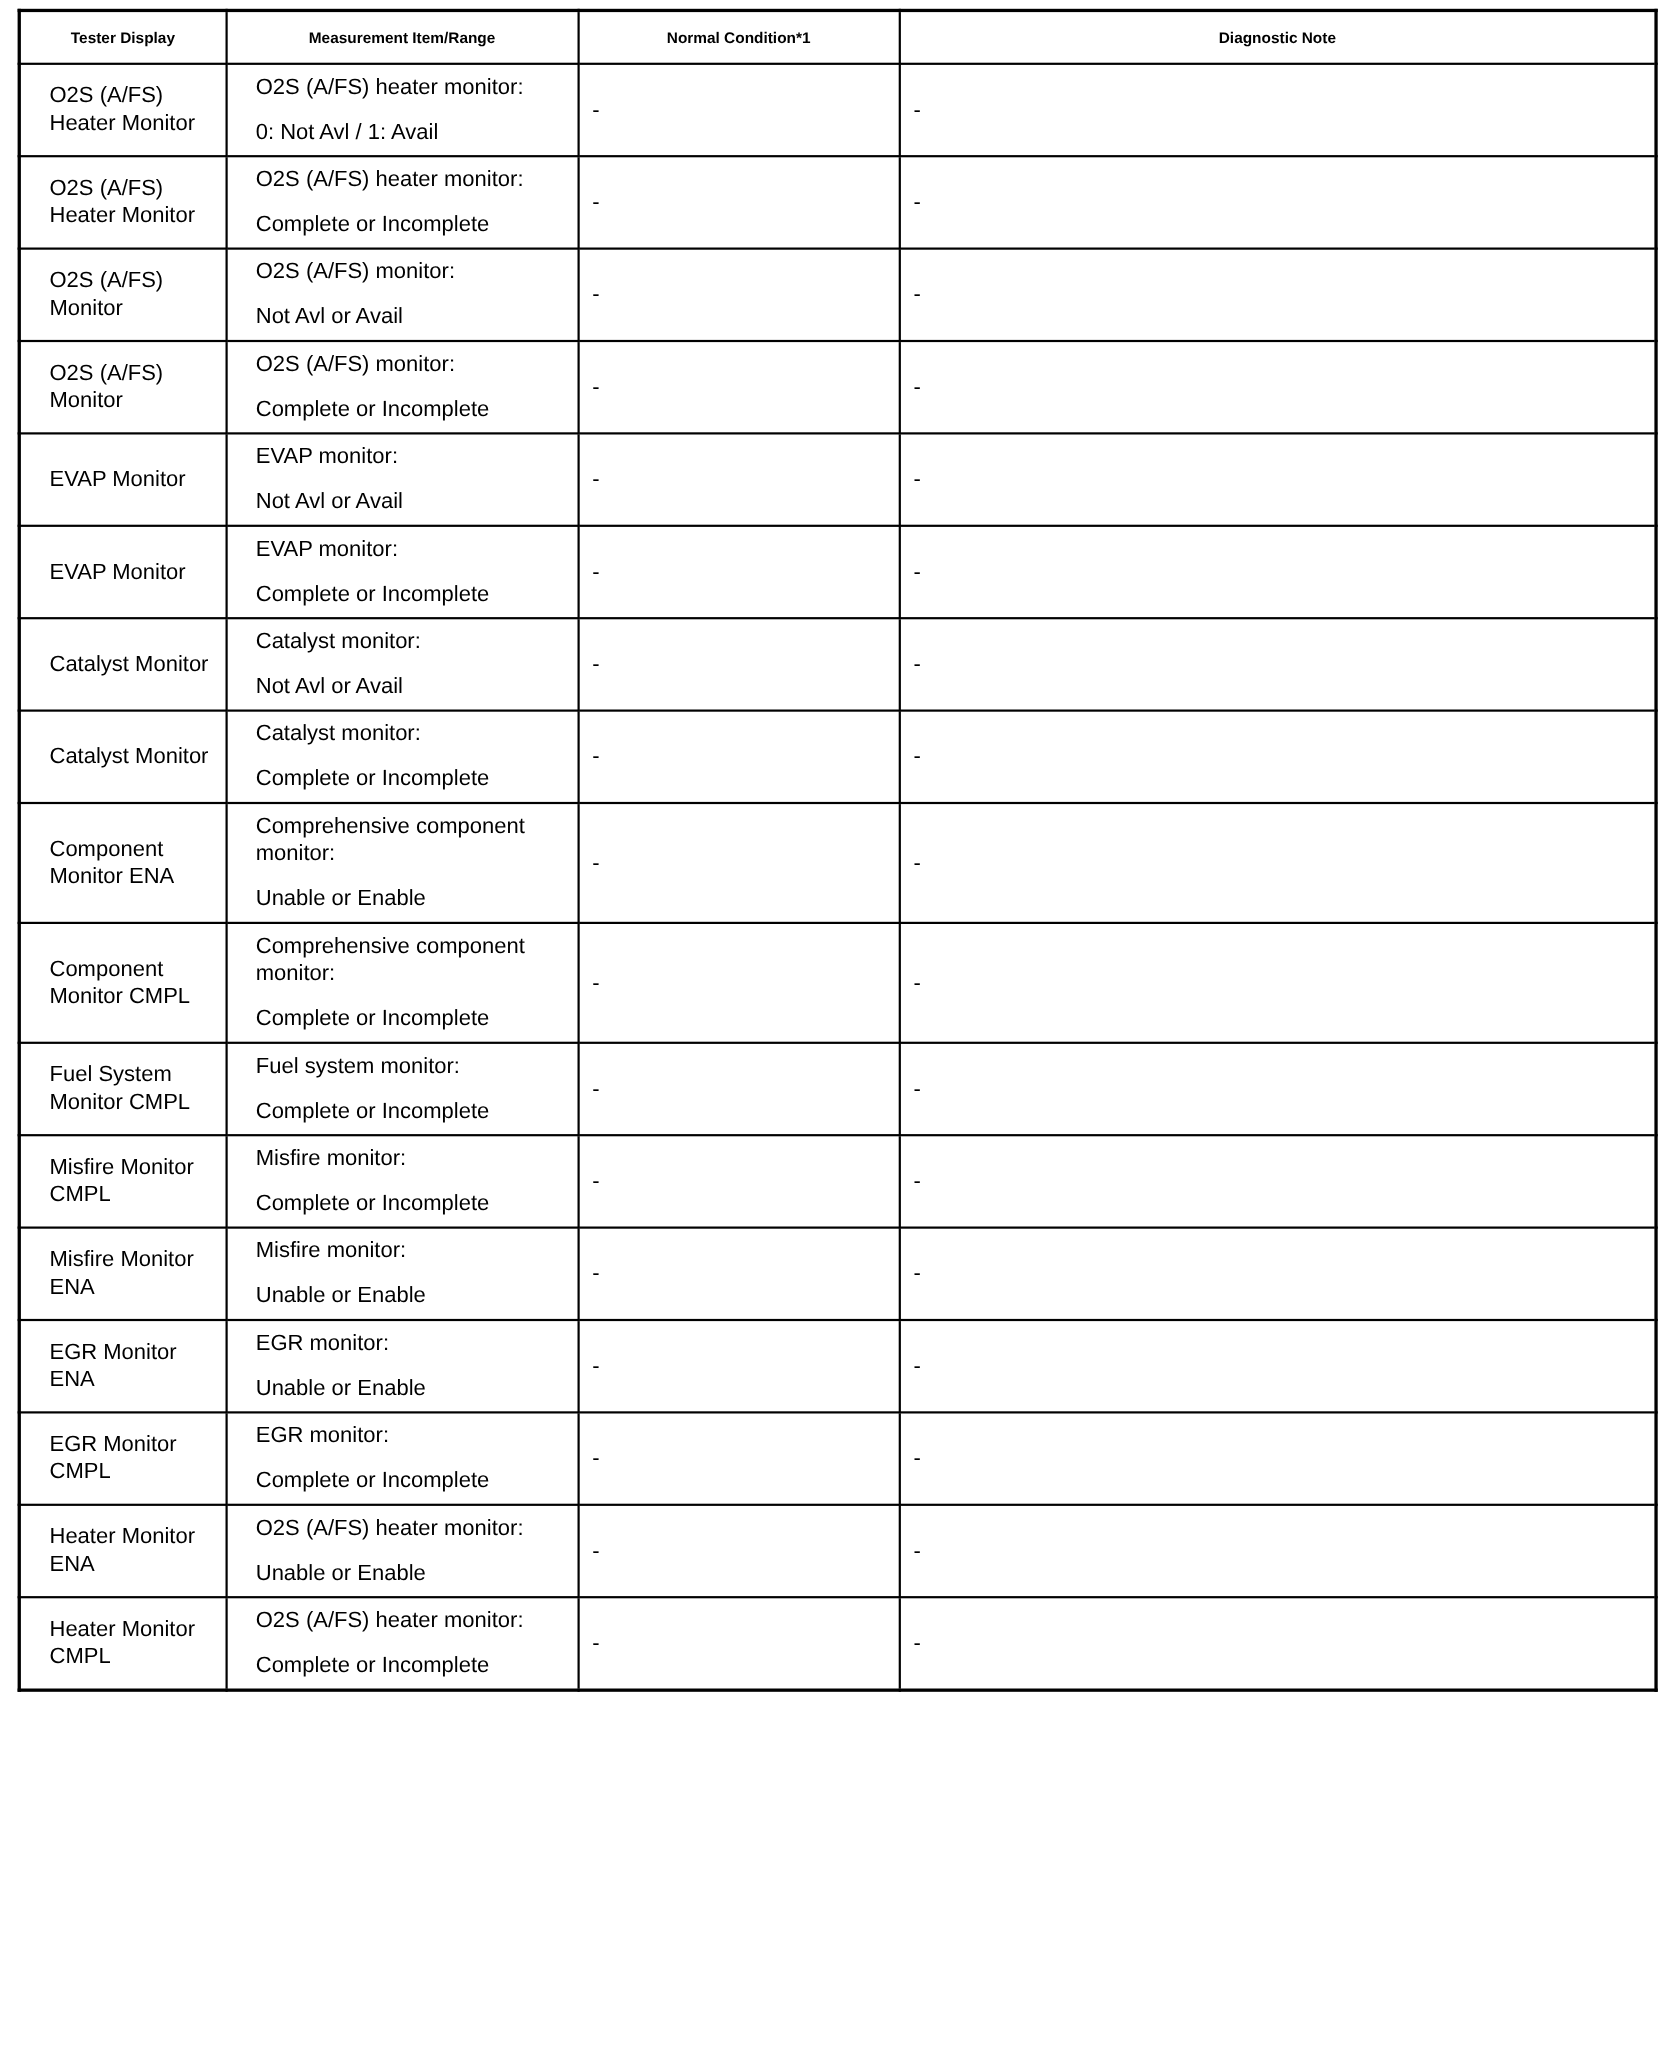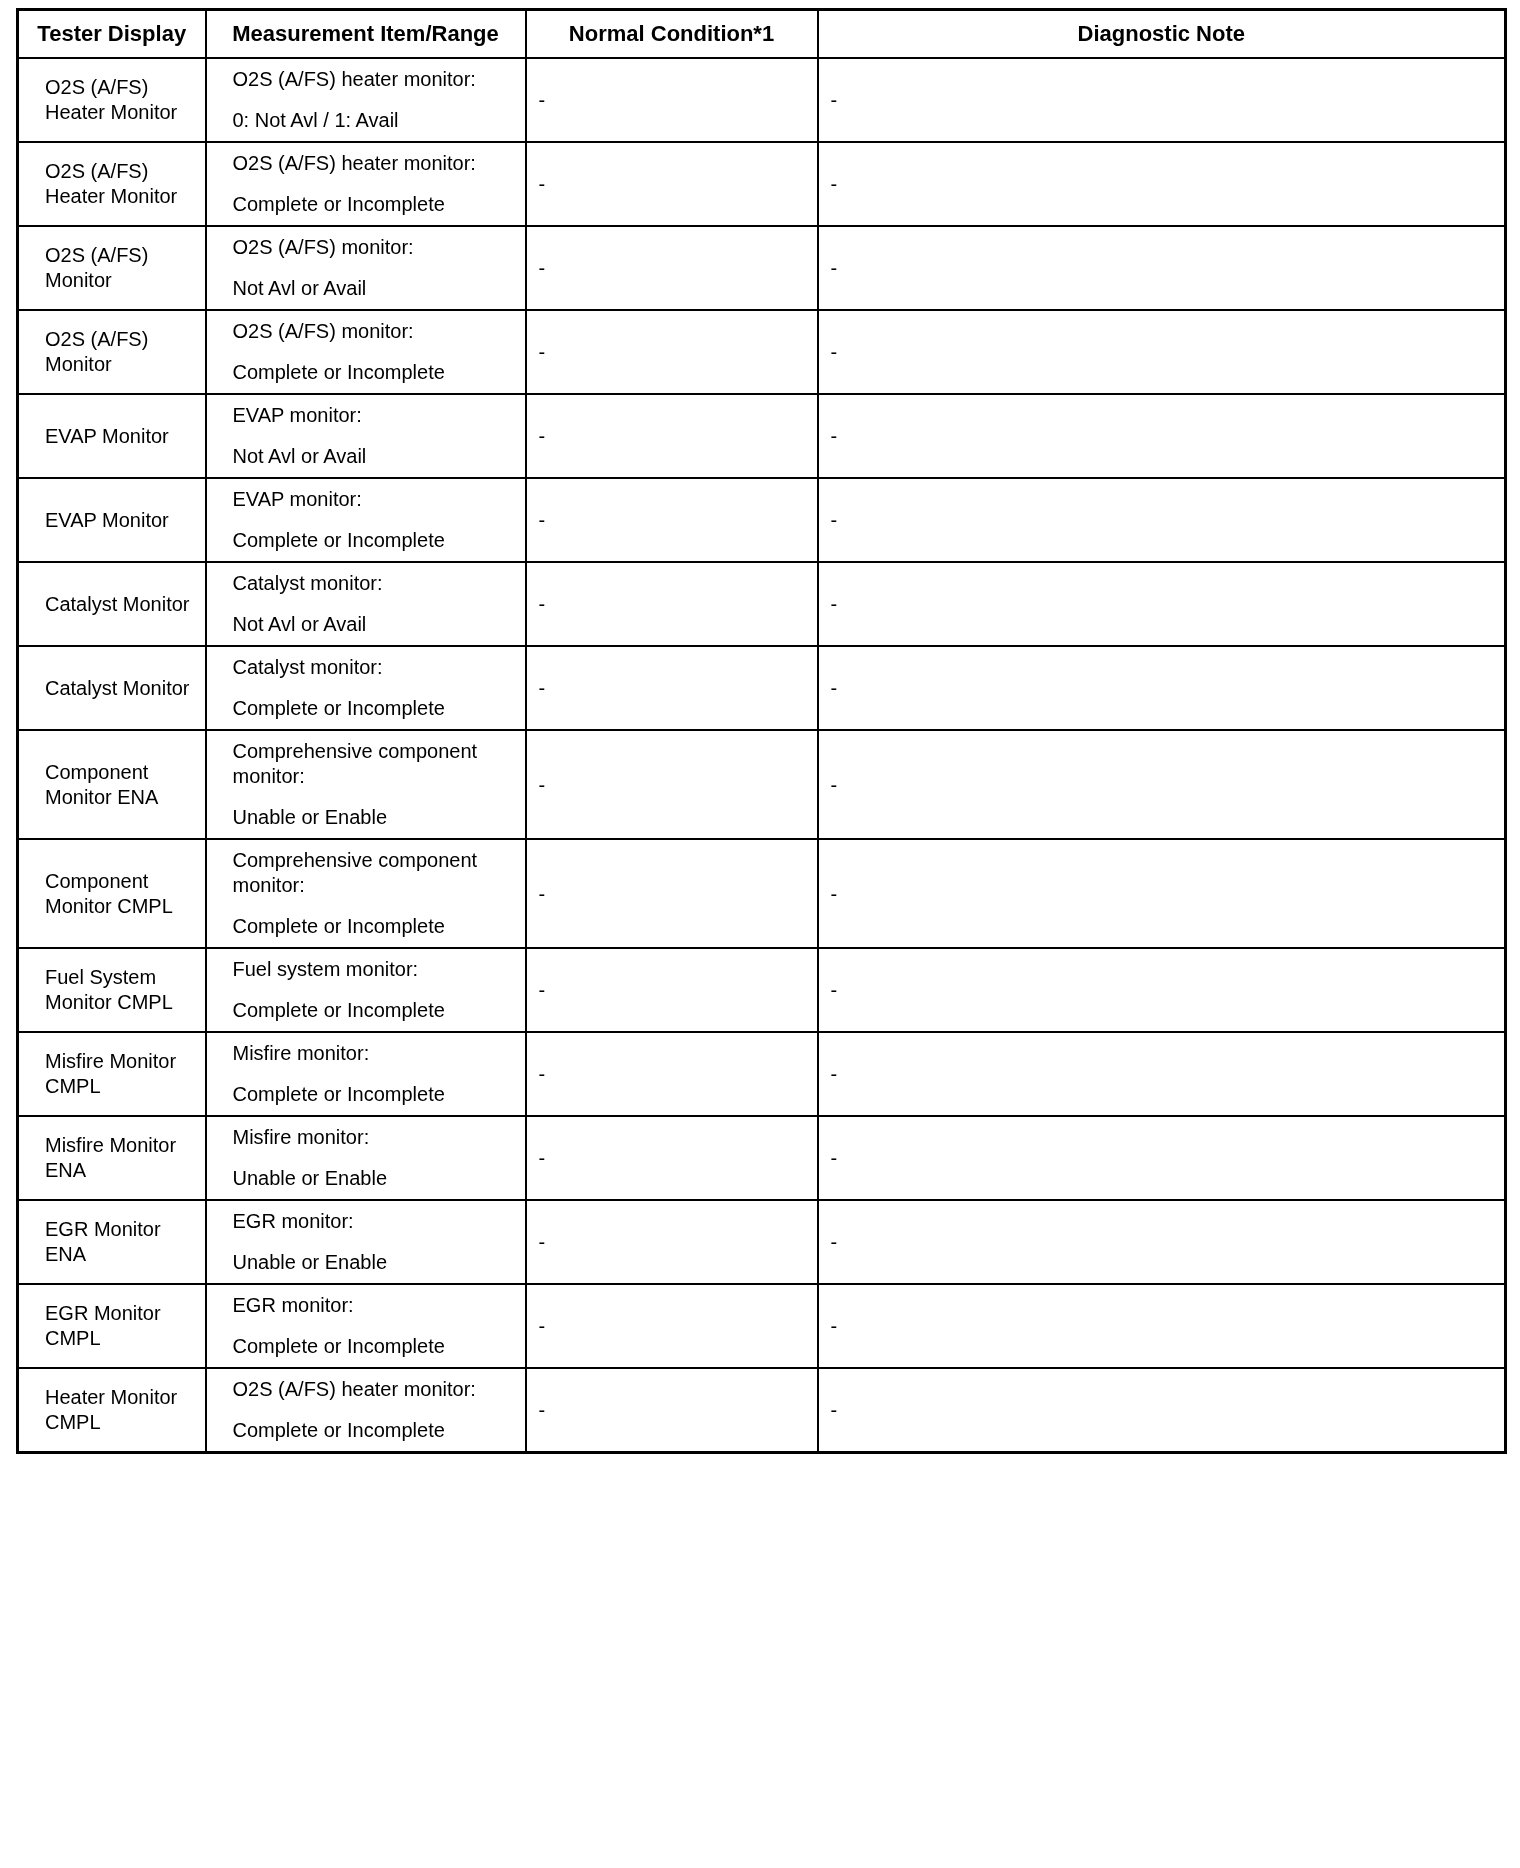--- a/index.html
+++ b/index.html
@@ -29,21 +29,21 @@
   table.spec col.c4 { width: 688px; }
 
   table.spec th, table.spec td {
     border: 2px solid #000000;
     vertical-align: middle;
     padding: 0;
   }
   table.spec thead th {
     text-align: center;
     font-weight: bold;
-    font-size: 22px;
+    font-size: 14px;
     height: 38px;
     padding: 4px 6px;
     line-height: 1.2;
   }
   table.spec tbody td {
     font-size: 20px;
     line-height: 1.25;
   }
   .cell-pad {
     padding: 8px 8px 8px 10px;
@@ -434,20 +434,43 @@
           </td>
           <td class="col-note">
             <div class="cell-pad">
               <span class="dash">-</span>
             </div>
           </td>
         </tr>
         <tr>
           <td class="col-display">
             <div class="cell-pad">
+              <span class="line">Heater Monitor ENA</span>
+            </div>
+          </td>
+          <td class="col-range">
+            <div class="cell-pad">
+              <span class="line">O2S (A/FS) heater monitor:</span>
+              <span class="line">Unable or Enable</span>
+            </div>
+          </td>
+          <td class="col-normal">
+            <div class="cell-pad">
+              <span class="dash">-</span>
+            </div>
+          </td>
+          <td class="col-note">
+            <div class="cell-pad">
+              <span class="dash">-</span>
+            </div>
+          </td>
+        </tr>
+        <tr>
+          <td class="col-display">
+            <div class="cell-pad">
               <span class="line">Heater Monitor CMPL</span>
             </div>
           </td>
           <td class="col-range">
             <div class="cell-pad">
               <span class="line">O2S (A/FS) heater monitor:</span>
               <span class="line">Complete or Incomplete</span>
             </div>
           </td>
           <td class="col-normal">

